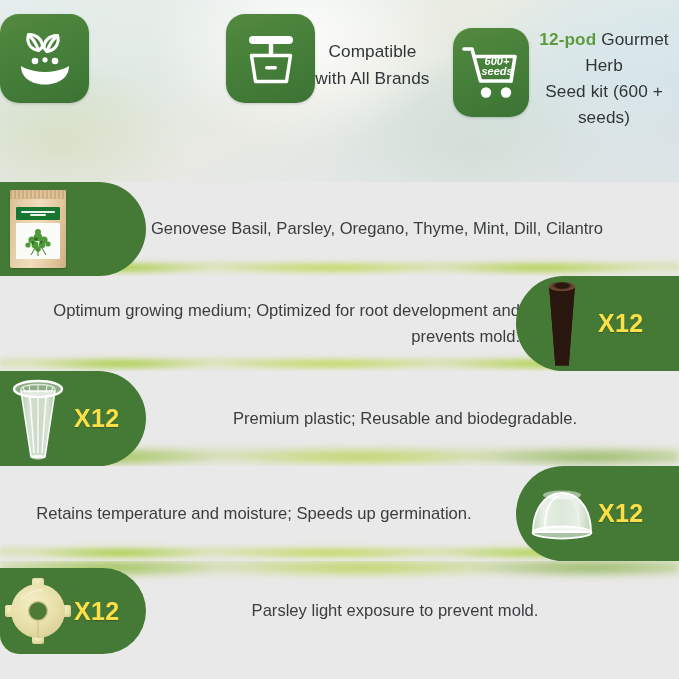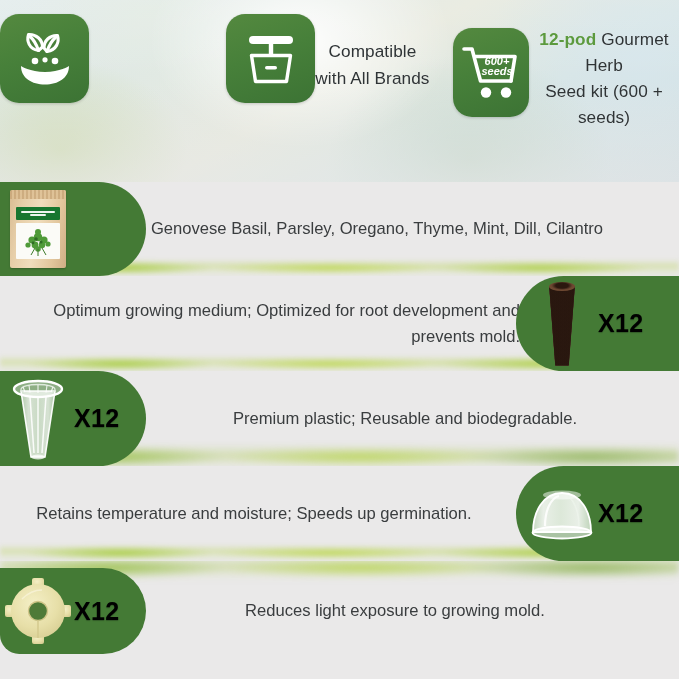--- a/index.html
+++ b/index.html
@@ -152,21 +152,21 @@
   }
   .panel.bottomcap {
     border-bottom-left-radius: 34px;
     border-bottom-right-radius: 76px;
     height: 86px;
     top: 0;
   }
   .qty {
     font-size: 25px;
     font-weight: 700;
-    color: #000000;
+    color: #fde047;
     letter-spacing: 0.3px;
     margin-left: 4px;
     text-shadow: 0 1px 1px rgba(0,0,0,0.25);
     white-space: nowrap;
   }
   .partimg {
     width: 64px;
     height: 78px;
     position: relative;
     flex: none;
@@ -531,18 +531,18 @@
               </g>
               <circle cx="34" cy="34" r="9.5" fill="#4e7a38"></circle>
               <circle cx="34" cy="34" r="9.5" fill="none" stroke="#cfc588" stroke-width="1.4"></circle>
               <path d="M34 43.5 L34 61" stroke="#d3c98d" stroke-width="1.6" fill="none" opacity="0.9"></path>
               <path d="M18 22 C24 16 31 13 38 13" stroke="#f7f3d8" stroke-width="1.6" fill="none" opacity="0.8"></path>
             </svg>
           </div>
         </div>
         <span class="qty">X12</span>
       </div>
-      <div class="rowtext" style="left:150px; width:490px; top:7px; height:86px;">Reduces light exposure to growing mold.</div>
+      <div class="rowtext" style="left:150px; width:490px; top:7px; height:86px;">Parsley light exposure to prevent mold.</div>
       <div class="sep wide" style="top:-6px;"></div>
     </div>
 
   </div>
 </div>
 
 </body></html>

